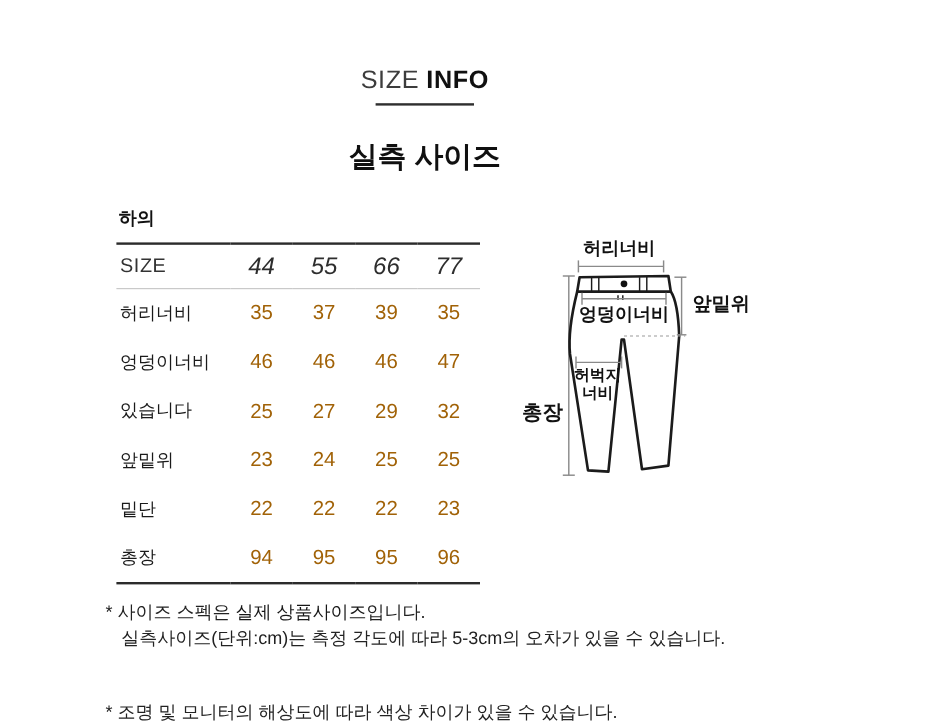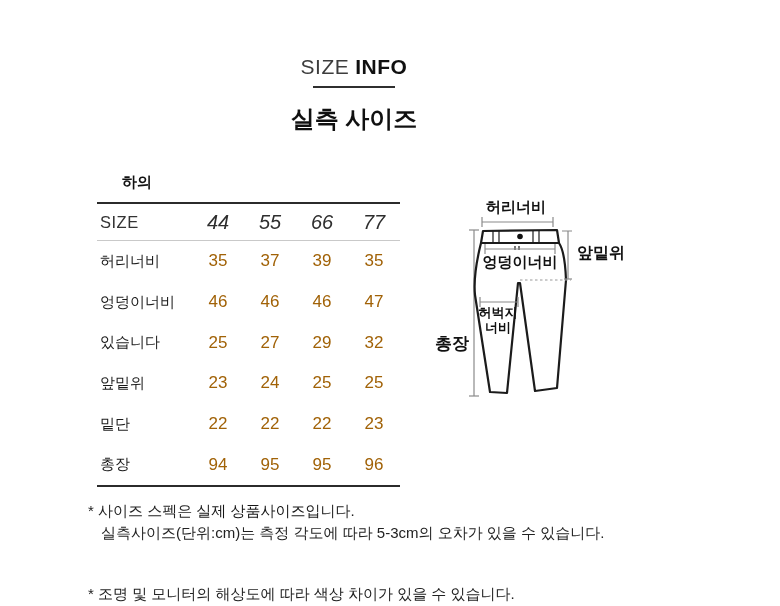--- a/index.html
+++ b/index.html
@@ -6,23 +6,23 @@
   #screen{
     position:relative;width:720px;height:606px;background:#ffffff;overflow:hidden;
     font-family:"Liberation Sans","DejaVu Sans",sans-serif;color:#1c1c1c;border-radius:26px;
   }
   
   .title-block{position:absolute;left:0;top:55px;width:708px;text-align:center;}
   .main-title{font-size:21px;line-height:24px;letter-spacing:0.5px;}
   .main-title .t-light{font-weight:400;color:#3d3d3d;}
   .main-title .t-bold{font-weight:700;color:#101010;margin-left:6px;}
   .title-divider{width:82px;border:0;border-top:2px solid #2f2f2f;margin:7px auto 0;}
-  .sub-title{font-size:24px;line-height:28px;font-weight:700;color:#101010;margin-top:17px;}
+  .sub-title{font-size:24px;line-height:28px;font-weight:700;color:#101010;margin-top:29px;}
   
-  .section-label{position:absolute;left:99px;top:173px;font-size:15px;font-weight:600;color:#111;margin-left:23px;}
+  .section-label{position:absolute;left:99px;top:173px;font-size:15px;font-weight:600;color:#111;}
   table.size-table{position:absolute;left:97px;top:202px;width:303px;border-collapse:collapse;table-layout:fixed;}
   table.size-table col.c-label{width:95px;}
   table.size-table col.c-val{width:52px;}
   table.size-table thead tr{border-top:2px solid #2b2b2b;border-bottom:1px solid #c9c9c9;}
   table.size-table thead th{height:34px;vertical-align:middle;}
   table.size-table .size-word{text-align:left;font-size:16.5px;font-weight:400;color:#333;padding-left:3px;letter-spacing:0.5px;}
   table.size-table .size-num{text-align:center;font-size:20px;font-weight:400;color:#2e2e2e;font-style:italic;}
   table.size-table tbody th{height:38.7px;text-align:left;font-size:15px;font-weight:500;color:#1a1a1a;padding-left:3px;vertical-align:middle;}
   table.size-table tbody td{text-align:center;font-size:17px;font-weight:400;color:#a16207;vertical-align:middle;}
   table.size-table tbody tr:last-child th,

